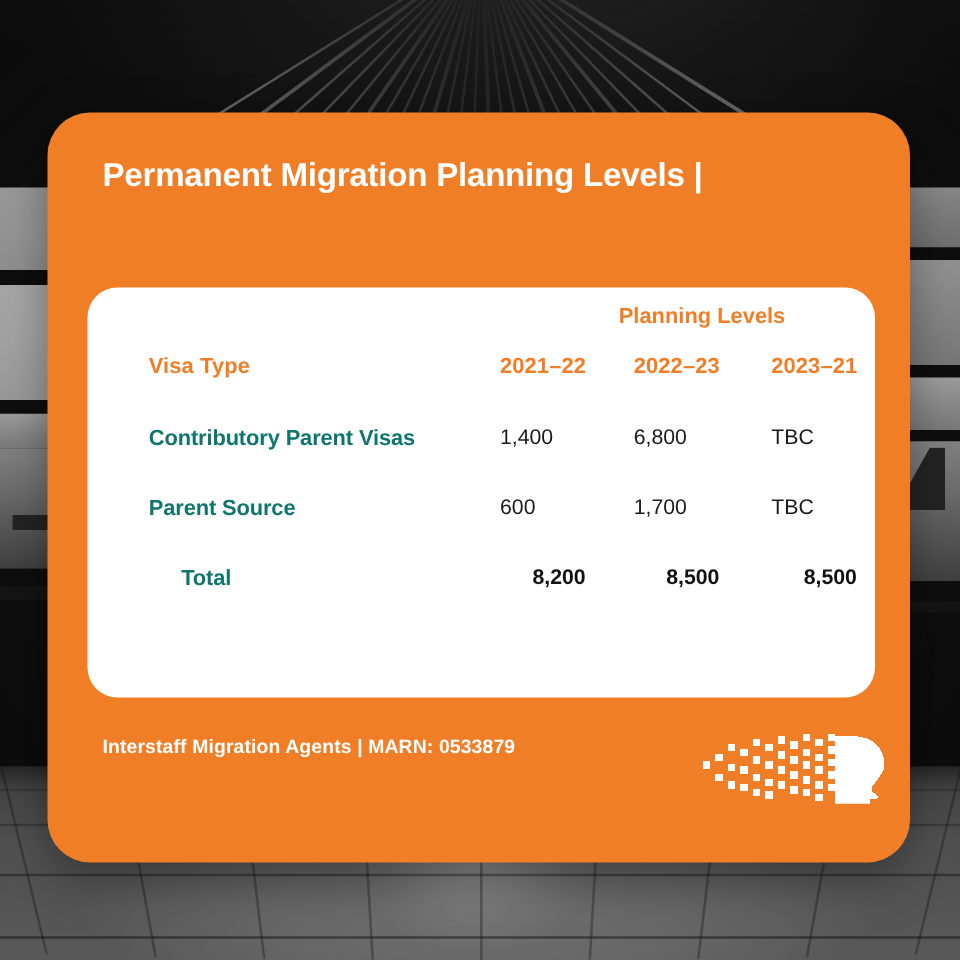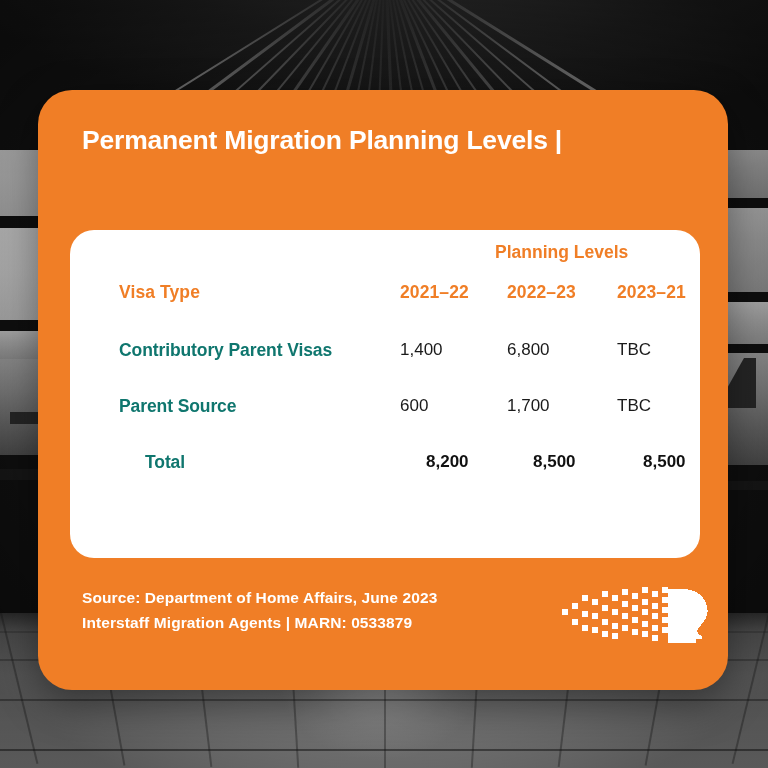--- a/index.html
+++ b/index.html
@@ -332,21 +332,20 @@
         <div class="cell c0 rowlabel">Total</div>
         <div class="cell c1 val bold">8,200</div>
         <div class="cell c2 val bold">8,500</div>
         <div class="cell c3 val bold">8,500</div>
       </div>
 
     </div>
   </div>
 
   <div id="footer">
-    <div>Source: Department of Home Affairs, June 2023</div>
     <div>Interstaff Migration Agents | MARN: 0533879</div>
   </div>
 
   <div id="brand-logo">
     <svg width="152" height="58" viewBox="0 0 76 29" shape-rendering="crispEdges" aria-hidden="true">
       <g fill="#ffffff">
 
         <path d="M56 2 h6 q9 0 12 7 q2 5 -1 9 l-3 4 q-1 2 1 3 l1 1 q1 1 -1 1 h-2 v3 q0 3 -3 3 h-8 q-3 0 -3 -3 V2 z"></path>
 
         <rect x="52" y="1" width="3" height="3"></rect>

